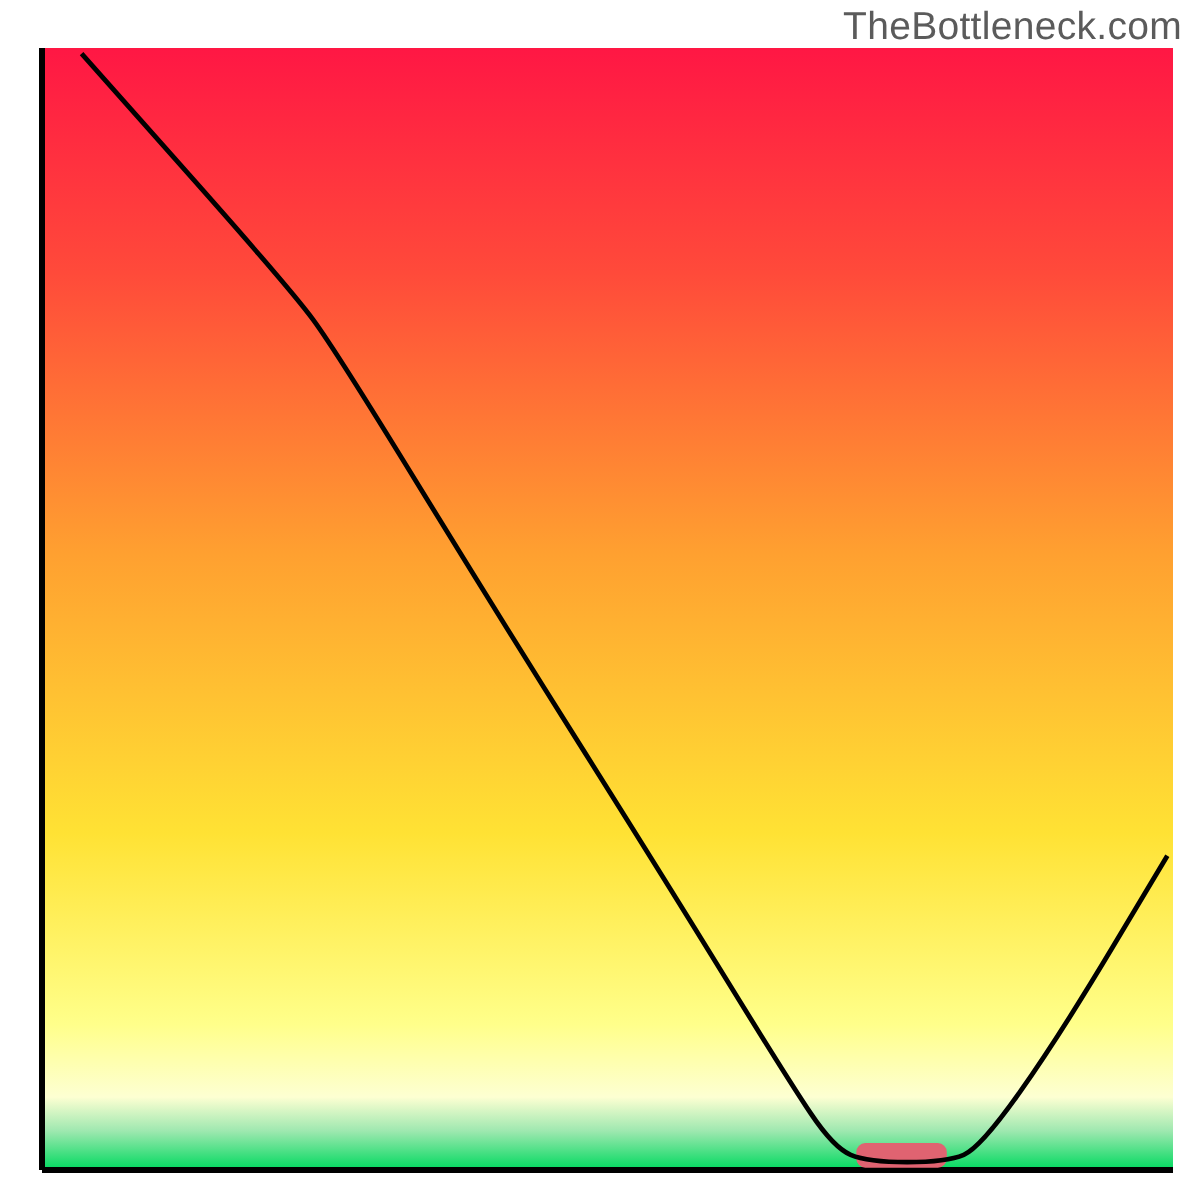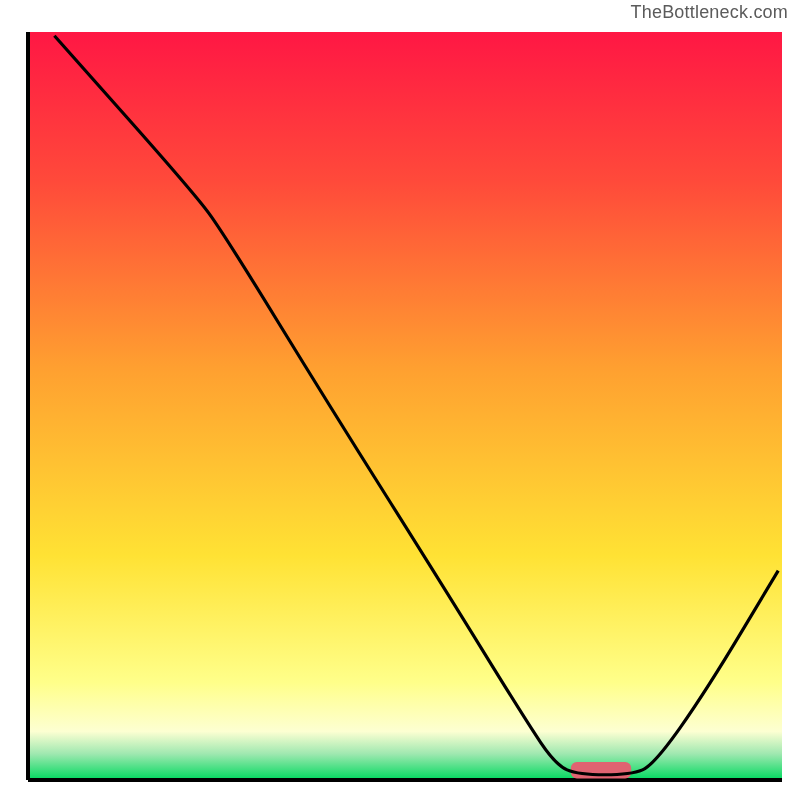--- a/index.html
+++ b/index.html
@@ -12,21 +12,21 @@
   }
   .container {
     position: relative;
     width: 800px;
     height: 800px;
   }
   .watermark {
     position: absolute;
     top: 2px;
     right: 12px;
-    font-size: 18px;
+    font-size: 26px;
     font-weight: 400;
     color: #5b5b5b;
     letter-spacing: 0.2px;
   }
   svg.chart {
     position: absolute;
     top: 0;
     left: 0;
     width: 800px;
     height: 800px;

